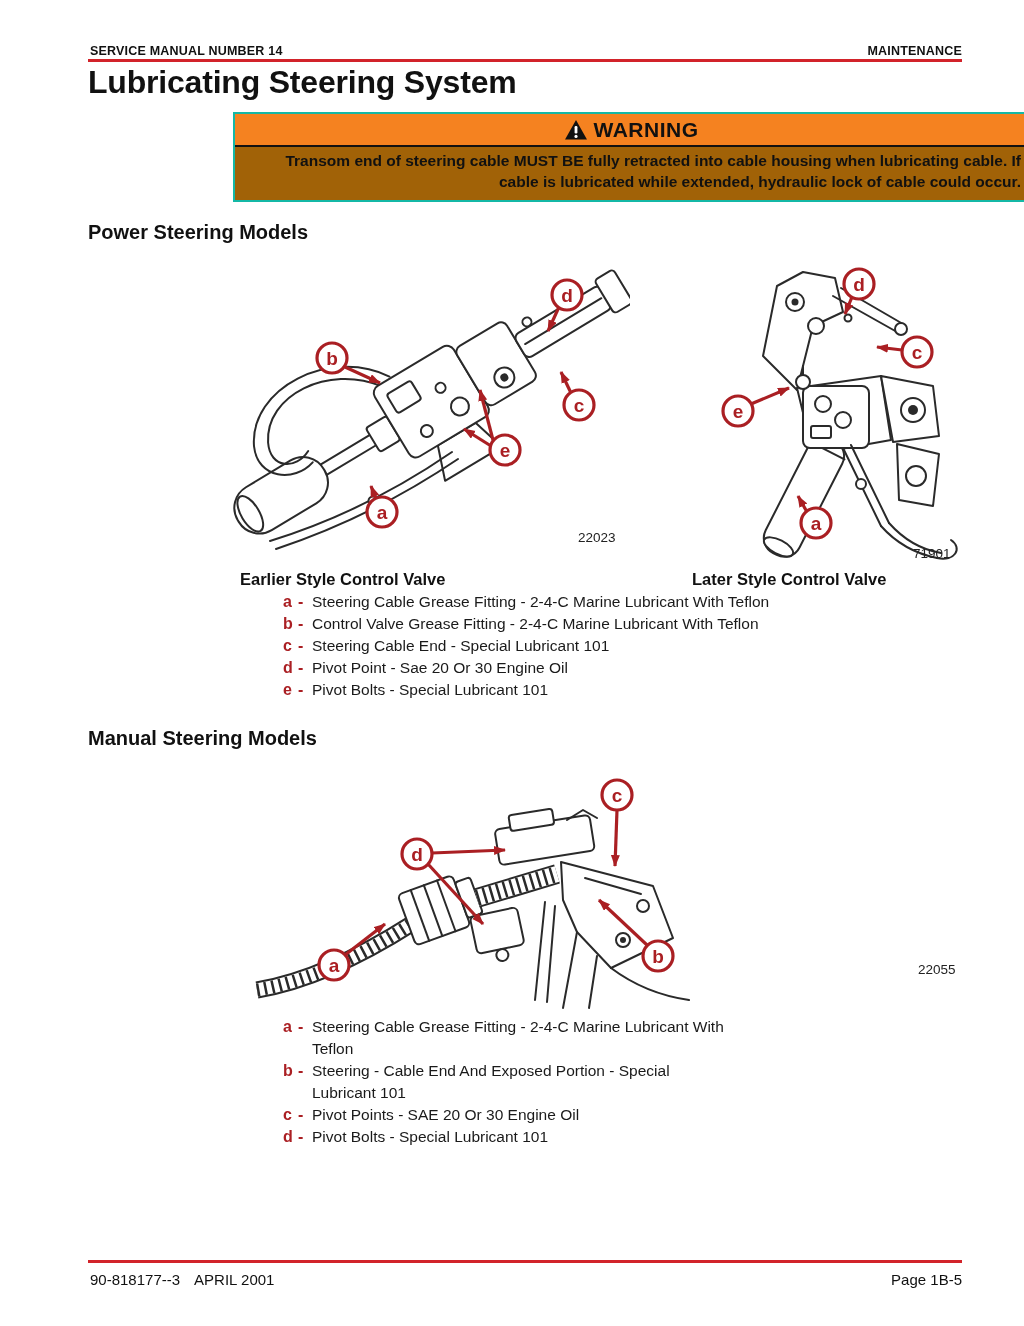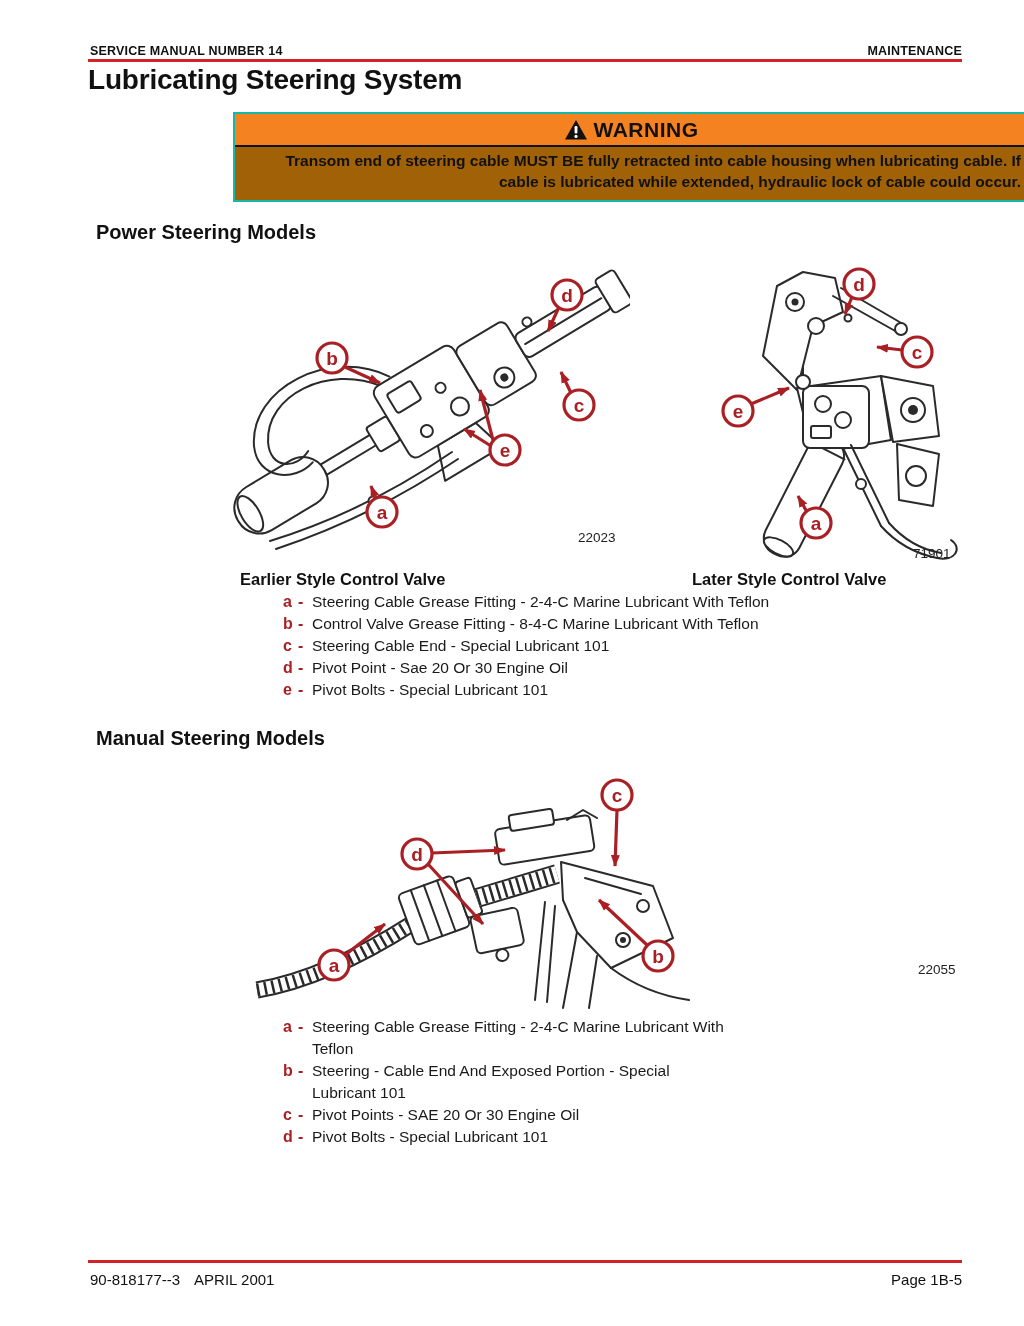--- a/index.html
+++ b/index.html
@@ -6,32 +6,32 @@
   body { background: #ffffff; font-family: "Liberation Sans", sans-serif; color: #111; }
   #page {
     position: relative; width: 1024px; height: 1326px; background: #ffffff;
     overflow: hidden;
   }
   .abs { position: absolute; text-align: right; }
 
   
   .hdr-small { font-size: 12.5px; font-weight: bold; letter-spacing: .2px; }
   .rule { background: #d2232a; }
-  #page-title { left: 88px; top: 64px; font-size: 28px; font-weight: bold; letter-spacing: -0.2px; }
+  #page-title { left: 88px; top: 64px; font-size: 32px; font-weight: bold; letter-spacing: -0.2px; }
 
   
   #warning-box { left: 233px; top: 112px; width: 797px; border: 2px solid #14b8a6; background: #a16207; }
   #warning-head {
     background: #f58220; border-bottom: 2px solid #111; height: 33px;
     display: flex; align-items: center; justify-content: center; gap: 7px;
   }
   #warning-head .wlabel { font-size: 21px; font-weight: bold; color: #111; letter-spacing: .5px; }
   #warning-body { padding: 4px 7px 8px 8px; font-size: 15.5px; font-weight: bold; line-height: 20.5px; }
 
-  .section-heading { left: 88px; font-size: 20px; font-weight: bold; margin-left: 8px; }
+  .section-heading { left: 88px; font-size: 20px; font-weight: bold; }
 
   .fig { position: absolute; }
   .fig svg { display: block; }
   .fig-number { position: absolute; font-size: 13.5px; color: #222; }
   .caption { position: absolute; font-size: 16.5px; font-weight: bold; margin-top: 7px; }
 
   
   .legend { position: absolute; }
   .legend-row { display: flex; align-items: flex-start; line-height: 22px; }
   .legend-key { width: 15px; font-size: 16px; font-weight: bold; color: #aa1f23; flex: 0 0 auto; }
@@ -207,21 +207,21 @@
 
   <div class="legend" id="power-legend" style="left:283px; top:591px;">
     <div class="legend-row">
       <span class="legend-key">a</span>
       <span class="legend-dash">-</span>
       <span class="legend-text">Steering Cable Grease Fitting - 2-4-C Marine Lubricant With Teflon</span>
     </div>
     <div class="legend-row">
       <span class="legend-key">b</span>
       <span class="legend-dash">-</span>
-      <span class="legend-text">Control Valve Grease Fitting - 8-4-C Marine Lubricant With Teflon</span>
+      <span class="legend-text">Control Valve Grease Fitting - 2-4-C Marine Lubricant With Teflon</span>
     </div>
     <div class="legend-row">
       <span class="legend-key">c</span>
       <span class="legend-dash">-</span>
       <span class="legend-text">Steering Cable End - Special Lubricant 101</span>
     </div>
     <div class="legend-row">
       <span class="legend-key">d</span>
       <span class="legend-dash">-</span>
       <span class="legend-text">Pivot Point - Sae 20 Or 30 Engine Oil</span>

